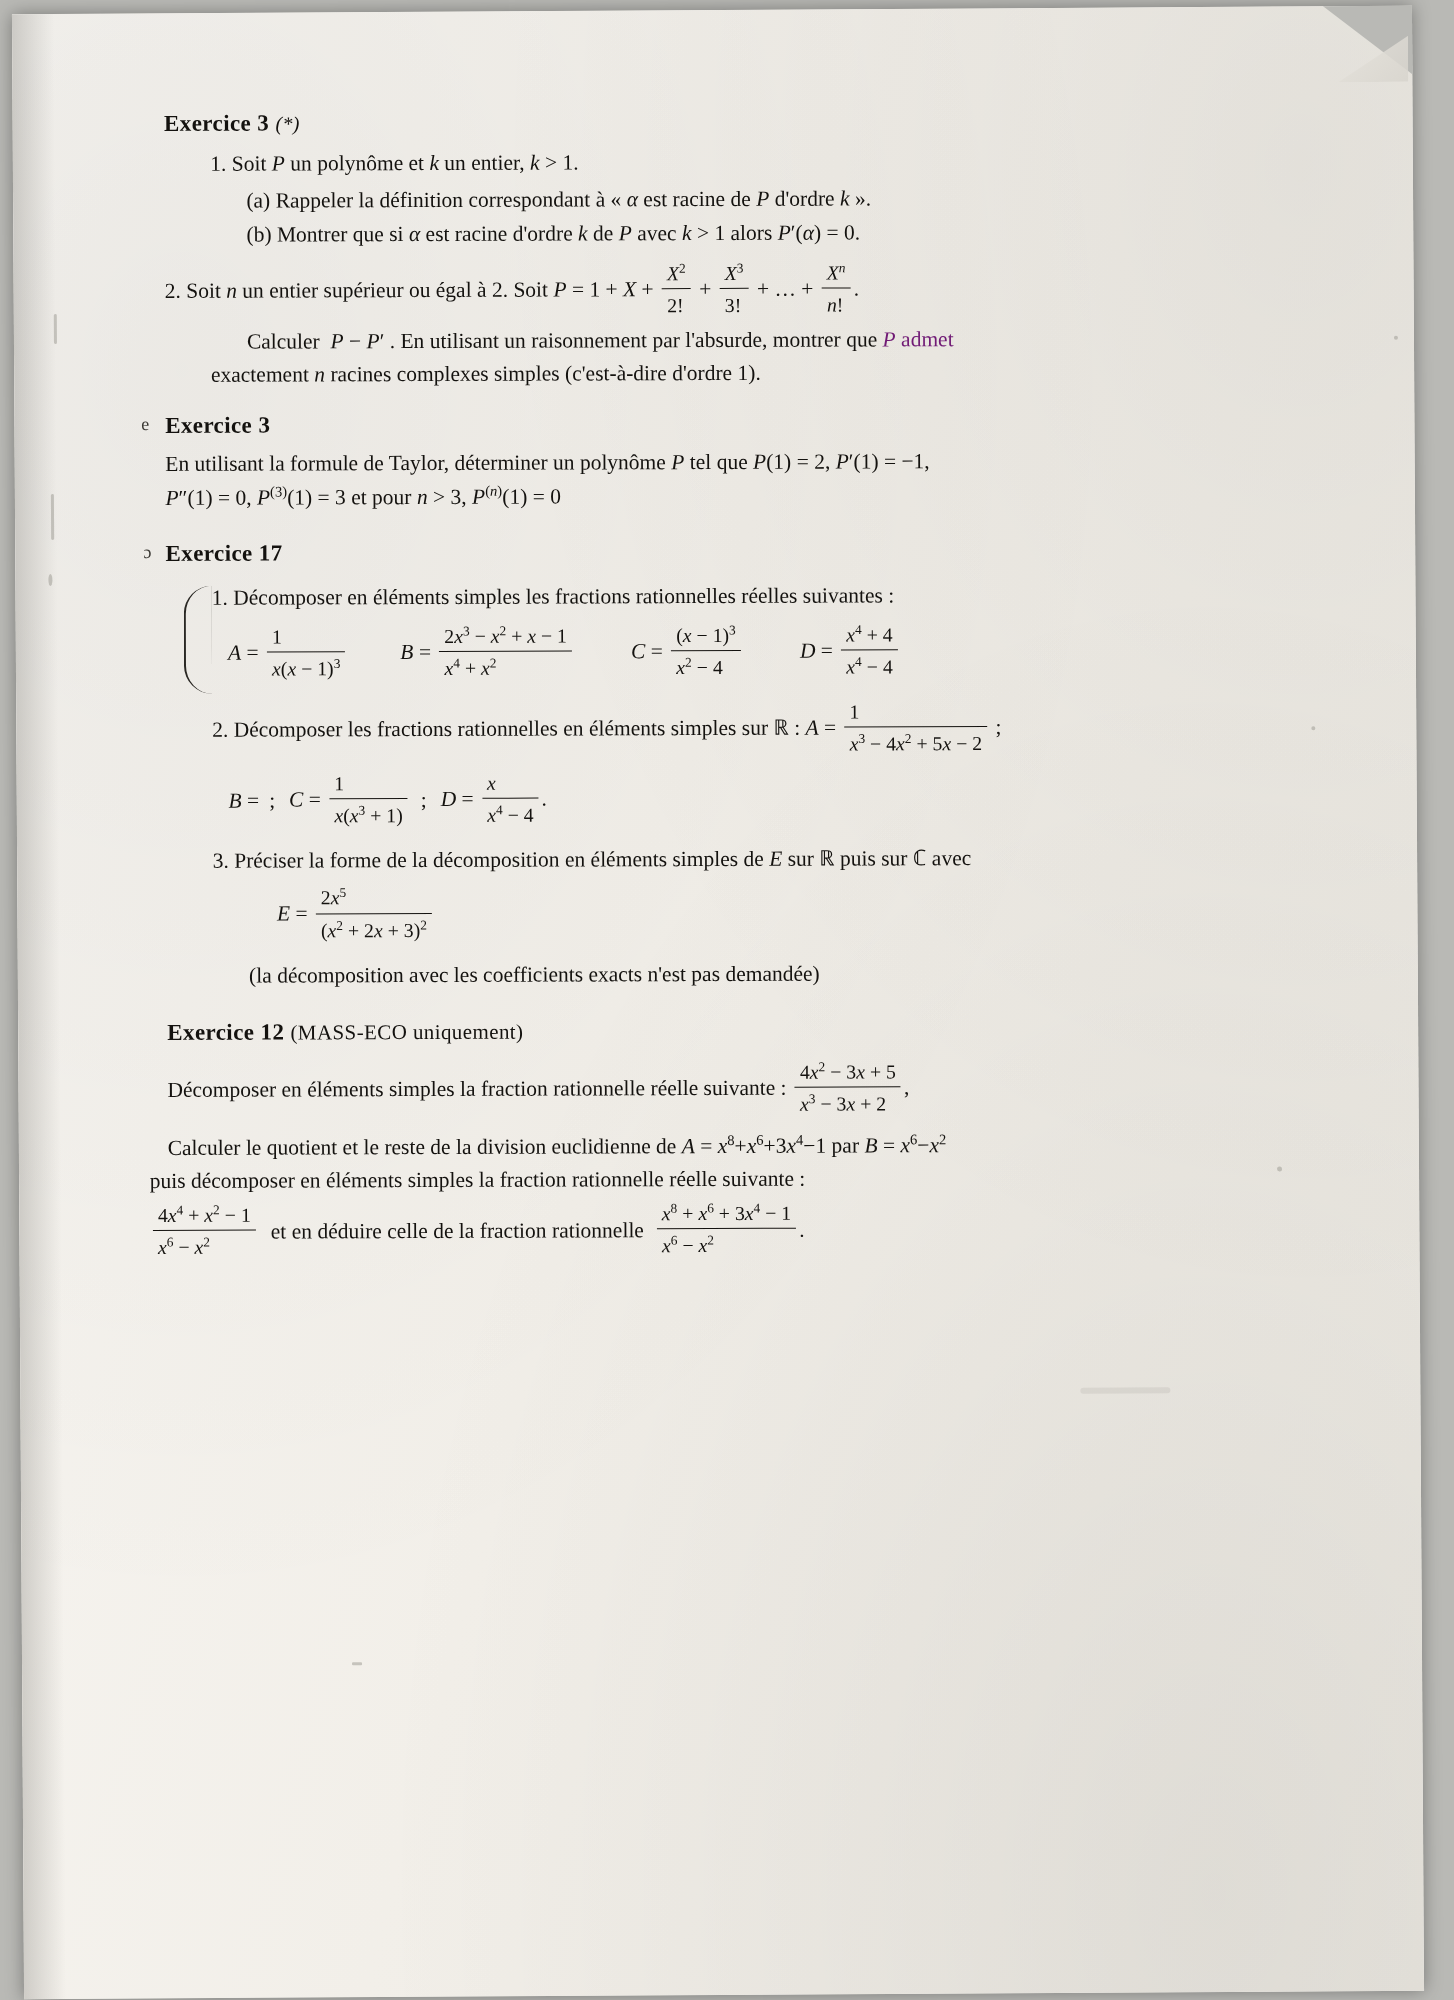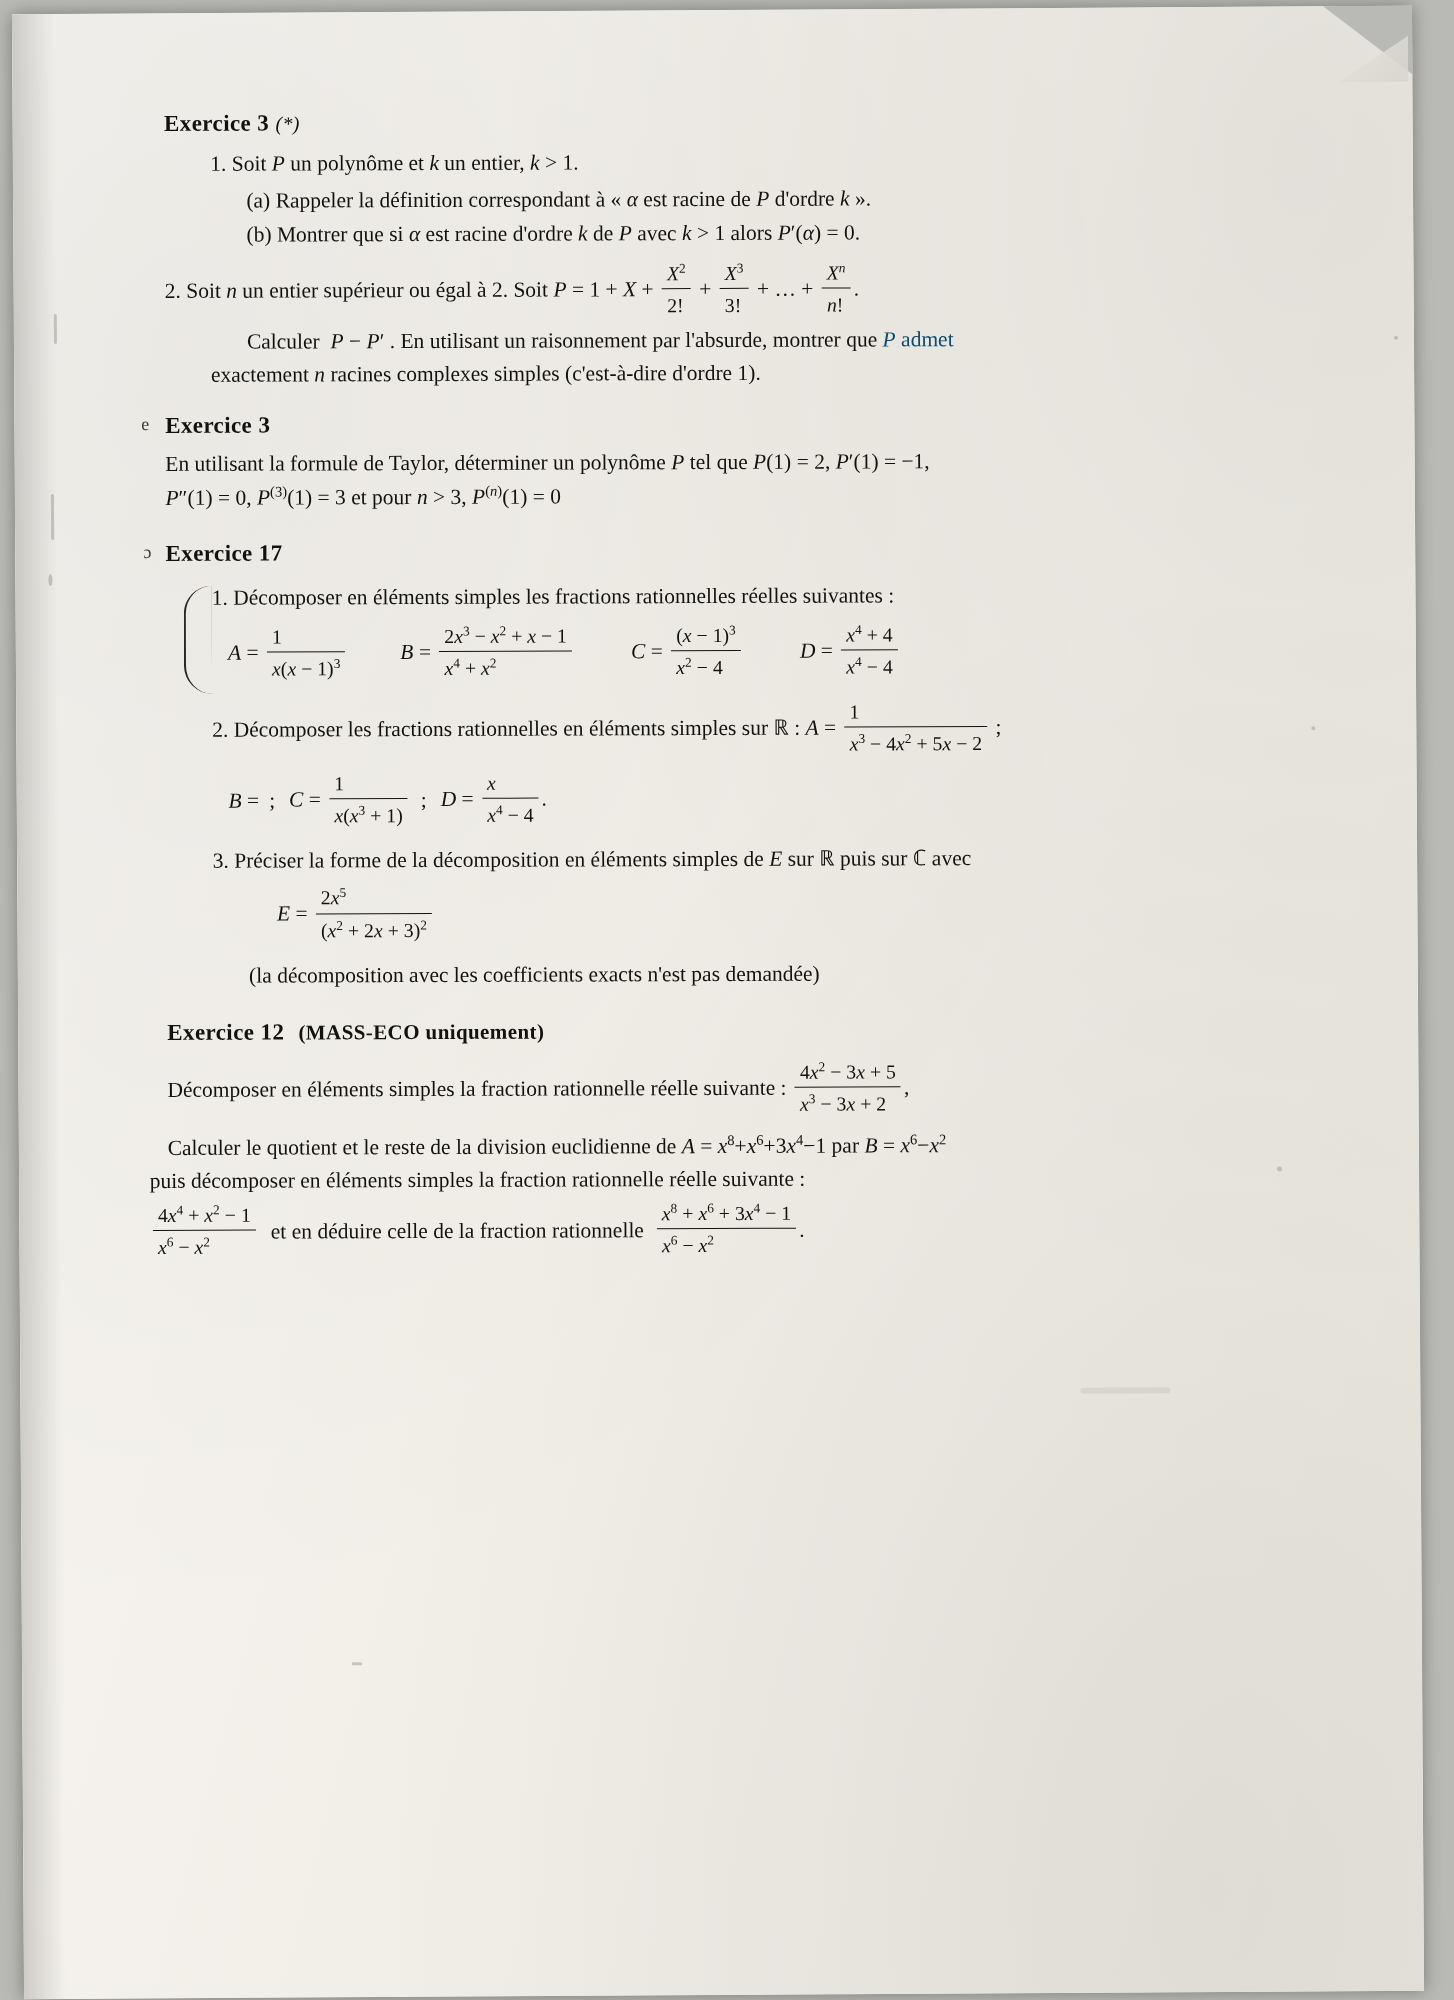--- a/index.html
+++ b/index.html
@@ -52,40 +52,40 @@
     position:absolute;
     left:150px;top:95px;
     width:1120px;
     color:#14120f;
     font-size:21.5px;
     line-height:1.52;
   }
   .blk{position:relative;}
   .ex-title{font-weight:bold;font-size:23px;letter-spacing:.4px;}
   .ex-title .star{font-style:italic;font-weight:normal;font-size:20px;}
-  .ex-title .sub{font-weight:bold;font-size:21px;margin-left:8px;}
+  .ex-title .sub{font-weight:normal;font-size:21px;}
   .ind1{margin-left:46px;}
   .ind2{margin-left:82px;}
   .mi{font-style:italic;}
   sup{font-size:.68em;vertical-align:.55em;}
   
   .frac{display:inline-block;vertical-align:middle;text-align:left;margin:0 3px;position:relative;top:-2px;}
   .frac .num{display:block;padding:0 5px;font-size:.92em;}
   .frac .den{display:block;border-top:1.3px solid #14120f;padding:1px 5px 0;font-size:.92em;}
   .row{display:flex;align-items:center;}
   .bigrow{margin:10px 0 2px;}
   
   #content{transform:rotate(.15deg);}
   .speck{position:absolute;background:#9a978f;border-radius:50%;opacity:.5;}
   .mark{position:absolute;color:#3a3833;font-size:18px;}
   .bracket{
     position:absolute;left:-28px;top:4px;width:26px;height:108px;
     border-left:2px solid #2a2824;border-top-left-radius:40px;border-bottom-left-radius:40px;
   }
-  .faded{color:#0c4a6e;}
+  .faded{color:#701a75;}
 </style>
 </head>
 <body>
 
 <div id="sheet">
   <div id="leftband"></div>
   <div id="corner"></div>
   <div id="corner2"></div>
 
   <div class="speck" style="left:40px;top:300px;width:3px;height:30px;border-radius:2px;"></div>

